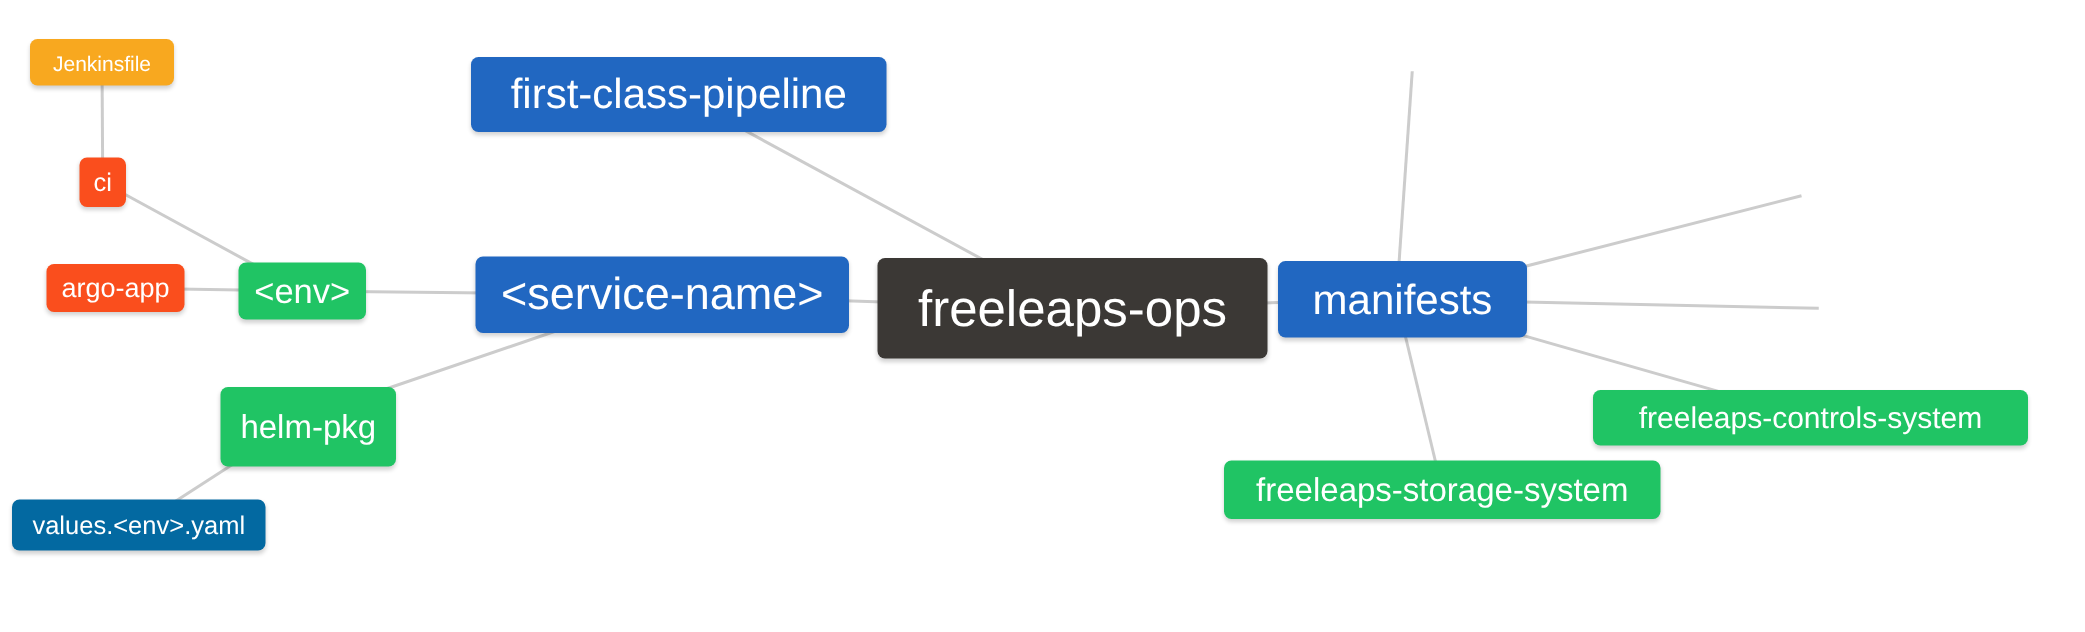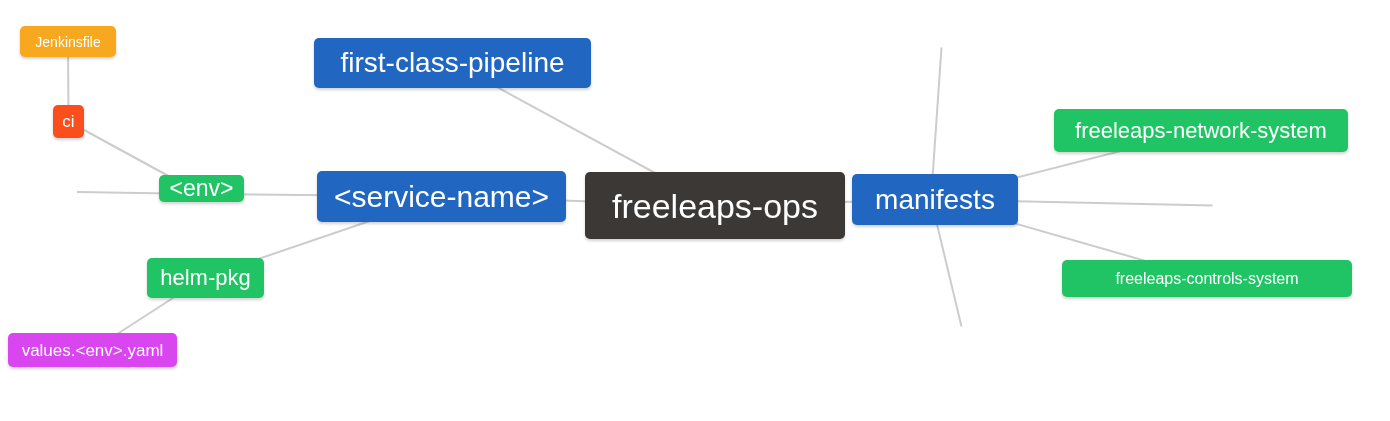--- a/index.html
+++ b/index.html
@@ -20,31 +20,31 @@
     white-space:nowrap;
     box-shadow:0 2px 3px rgba(0,0,0,0.18);
     cursor:pointer;
     line-height:1;
     user-select:none;
   }
   
   .n-jenkinsfile          {left:20px;  top:26px;  width:96px;  height:31px; font-size:14px;}
   .n-ci                   {left:53px;  top:105px; width:31px;  height:33px; font-size:17px;}
   .n-argo-app             {left:31px;  top:176px; width:92px;  height:32px; font-size:18px;}
-  .n-env                  {left:159px; top:175px; width:85px;  height:27px; font-size:23px;}
+  .n-env                  {left:159px; top:175px; width:85px;  height:38px; font-size:23px;}
   .n-service-name         {left:317px; top:171px; width:249px; height:51px; font-size:30px;}
   .n-first-class-pipeline {left:314px; top:38px;  width:277px; height:50px; font-size:28px;}
   .n-freeleaps-ops        {left:585px; top:172px; width:260px; height:67px; font-size:34px;}
   .n-manifests            {left:852px; top:174px; width:166px; height:51px; font-size:28px;}
   .n-devops-system        {left:798px; top:28px;  width:287px; height:39px; font-size:22px;}
   .n-network-system       {left:1054px;top:109px; width:294px; height:43px; font-size:22px;}
   .n-monitoring-system    {left:1052px;top:186px; width:321px; height:39px; font-size:22px;}
-  .n-controls-system      {left:1062px;top:260px; width:290px; height:37px; font-size:16px;}
+  .n-controls-system      {left:1062px;top:260px; width:290px; height:37px; font-size:20px;}
   .n-storage-system       {left:816px; top:307px; width:291px; height:39px; font-size:22px;}
-  .n-helm-pkg             {left:147px; top:258px; width:117px; height:40px; font-size:22px;}
+  .n-helm-pkg             {left:147px; top:258px; width:117px; height:53px; font-size:22px;}
   .n-values-env-yaml      {left:8px;   top:333px; width:169px; height:34px; font-size:17px;}
 </style>
 </head>
 <body>
 
 <div class="canvas">
   <svg id="edge-layer">
       <line x1="68" y1="41.5" x2="68.5" y2="121.5" stroke="#CCCCCC" stroke-width="2"></line>
       <line x1="68.5" y1="121.5" x2="201.5" y2="194" stroke="#CCCCCC" stroke-width="2"></line>
       <line x1="77" y1="192" x2="201.5" y2="194" stroke="#CCCCCC" stroke-width="2"></line>
@@ -56,22 +56,23 @@
       <line x1="715" y1="205.5" x2="931" y2="199.5" stroke="#CCCCCC" stroke-width="2"></line>
       <line x1="931" y1="199.5" x2="941.5" y2="47.5" stroke="#CCCCCC" stroke-width="2"></line>
       <line x1="931" y1="199.5" x2="1201" y2="130.5" stroke="#CCCCCC" stroke-width="2"></line>
       <line x1="931" y1="199.5" x2="1212.5" y2="205.5" stroke="#CCCCCC" stroke-width="2"></line>
       <line x1="931" y1="199.5" x2="1207" y2="278.5" stroke="#CCCCCC" stroke-width="2"></line>
       <line x1="931" y1="199.5" x2="961.5" y2="326.5" stroke="#CCCCCC" stroke-width="2"></line>
     </svg>
 
   <div class="node n-jenkinsfile" style="background: rgb(248, 168, 31); color: rgb(255, 255, 255);">Jenkinsfile</div>
   <div class="node n-ci" style="background: rgb(250, 78, 29); color: rgb(255, 255, 255);">ci</div>
+  <div class="node n-argo-app" style="background: rgb(250, 78, 29); color: rgb(255, 255, 255);">argo-app</div>
   <div class="node n-env" style="background: rgb(32, 196, 100); color: rgb(255, 255, 255);">&lt;env&gt;</div>
   <div class="node n-service-name" style="background: rgb(33, 103, 193); color: rgb(255, 255, 255);">&lt;service-name&gt;</div>
   <div class="node n-first-class-pipeline" style="background: rgb(33, 103, 193); color: rgb(255, 255, 255);">first-class-pipeline</div>
   <div class="node n-freeleaps-ops" style="background: rgb(59, 56, 53); color: rgb(255, 255, 255);">freeleaps-ops</div>
   <div class="node n-manifests" style="background: rgb(33, 103, 193); color: rgb(255, 255, 255);">manifests</div>
-  <div class="node n-network-system" style="background: rgb(32, 196, 100); color: rgb(255, 255, 255);">freeleaps-network-system</div>
   <div class="node n-controls-system" style="background: rgb(32, 196, 100); color: rgb(255, 255, 255);">freeleaps-controls-system</div>
+  <div class="node n-storage-system" style="background: rgb(32, 196, 100); color: rgb(255, 255, 255);">freeleaps-storage-system</div>
   <div class="node n-helm-pkg" style="background: rgb(32, 196, 100); color: rgb(255, 255, 255);">helm-pkg</div>
-  <div class="node n-values-env-yaml" style="background: #d946ef; color: rgb(255, 255, 255); text-align: center;">values.&lt;env&gt;.yaml</div>
+  <div class="node n-values-env-yaml" style="background: #0369a1; color: rgb(255, 255, 255); text-align: center;">values.&lt;env&gt;.yaml</div>
 </div>
 
 </body></html>

